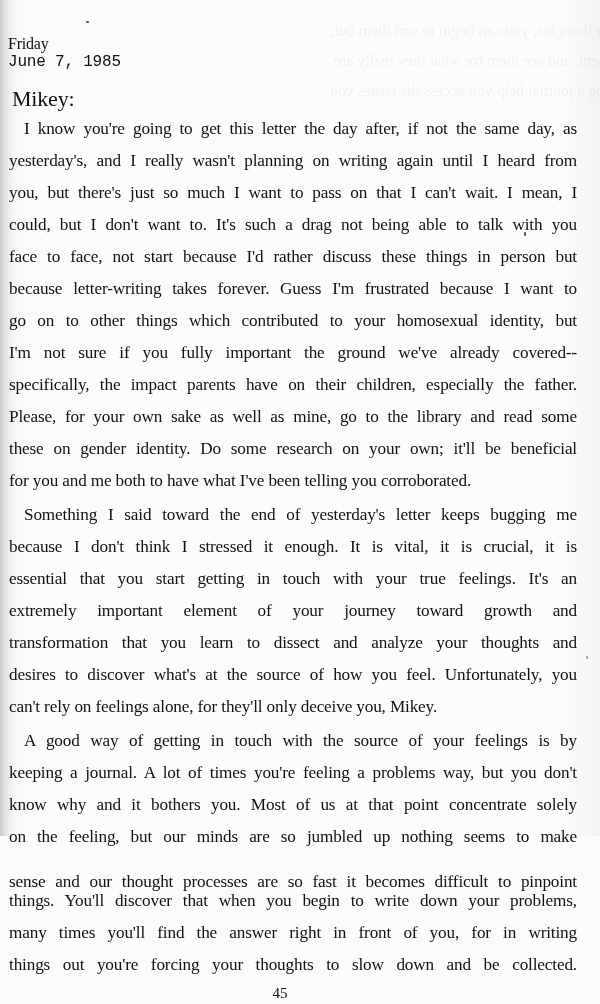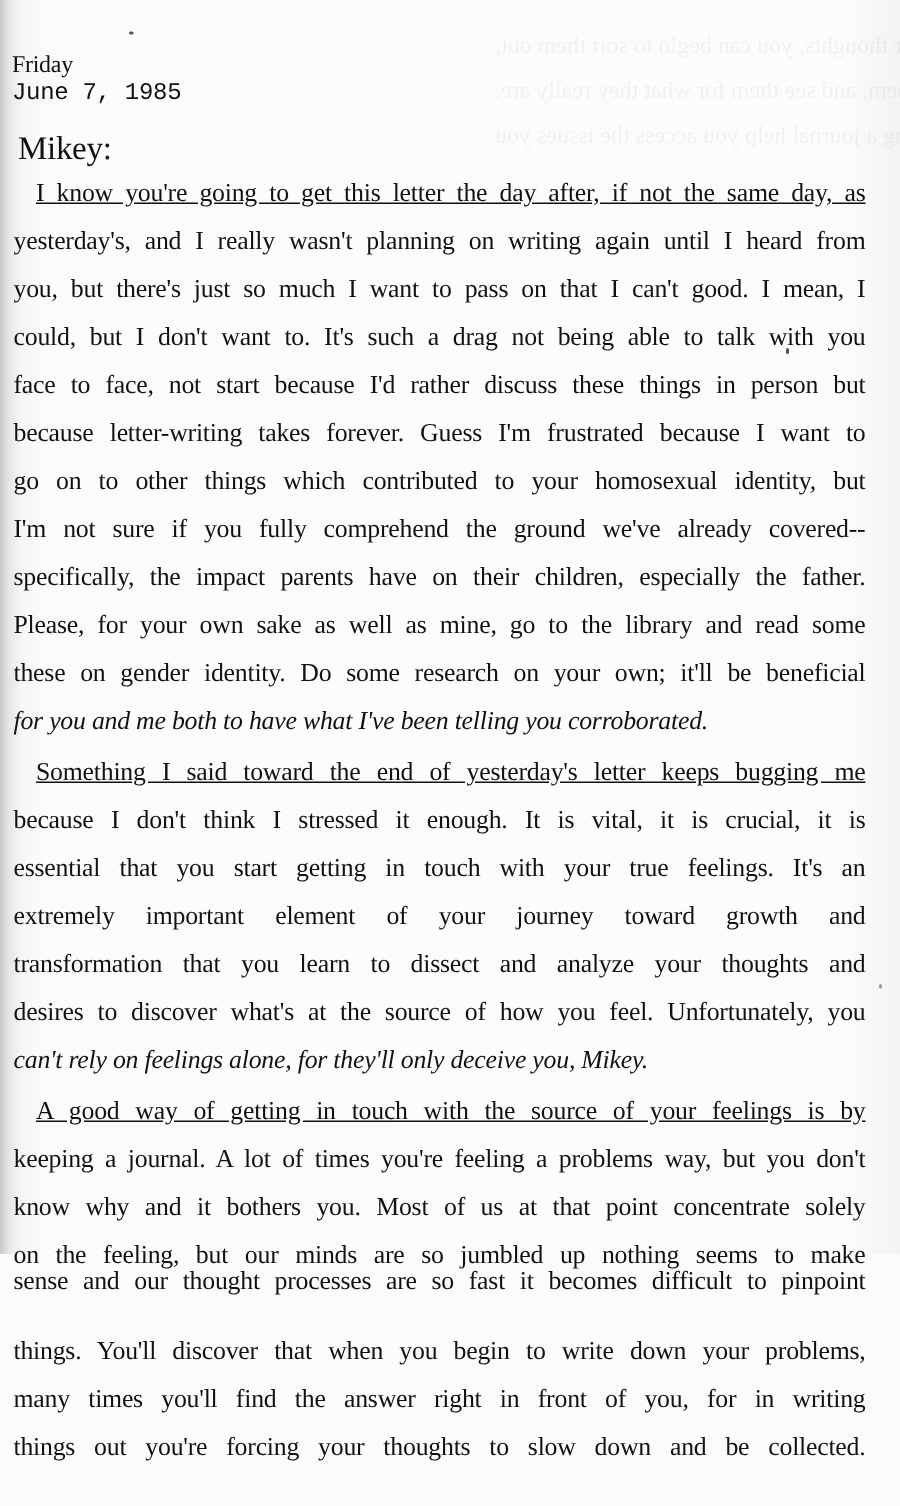--- a/index.html
+++ b/index.html
@@ -51,22 +51,22 @@
       position: absolute;
       left: 9px;
       width: 568px;
       font-size: 17.2px;
       line-height: 20px;
       white-space: nowrap;
       text-align: justify;
       text-align-last: justify;
       letter-spacing: -0.15px;
     }
-    .line.indent { left: 24px; width: 553px; text-decoration: underline; }
-    .line.last { text-align-last: left; font-style: italic; }
+    .line.indent { left: 24px; width: 553px; }
+    .line.last { text-align-last: left; }
     .page-number {
       position: absolute;
       top: 985px;
       left: 0;
       width: 560px;
       text-align: center;
       font-size: 15px;
     }
     .speck {
       position: absolute;
@@ -90,26 +90,26 @@
   <span class="speck" style="left:524px; top:232px; width:2px; height:4px;"></span>
   <span class="speck" style="left:586px; top:656px; width:2px; height:3px; background:#999;"></span>
 
   <div class="header-line" id="day">Friday</div>
   <div class="header-line" id="date">June 7, 1985</div>
   <div class="header-line" id="salutation">Mikey:</div>
 
   <div>
     <div class="line indent" style="top:119px">I know you're going to get this letter the day after, if not the same day, as</div>
     <div class="line" style="top:151px">yesterday's, and I really wasn't planning on writing again until I heard from</div>
-    <div class="line" style="top:183px">you, but there's just so much I want to pass on that I can't good.  I mean, I</div>
+    <div class="line" style="top:183px">you, but there's just so much I want to pass on that I can't wait.  I mean, I</div>
     <div class="line" style="top:215px">could, but I don't want to.  It's such a drag not being able to talk with you</div>
     <div class="line" style="top:247px">face to face, not start because I'd rather discuss these things in person but</div>
     <div class="line" style="top:279px">because letter-writing takes forever.  Guess I'm frustrated because I want to</div>
     <div class="line" style="top:311px">go on to other things which contributed to your homosexual identity, but</div>
-    <div class="line" style="top:343px">I'm not sure if you fully comprehend the ground we've already covered--</div>
+    <div class="line" style="top:343px">I'm not sure if you fully important the ground we've already covered--</div>
     <div class="line" style="top:375px">specifically, the impact parents have on their children, especially the father.</div>
     <div class="line" style="top:407px">Please, for your own sake as well as mine, go to the library and read some</div>
     <div class="line" style="top:439px">these on gender identity.  Do some research on your own;  it'll be beneficial</div>
     <div class="line last" style="top:471px">for you and me both to have what I've been telling you corroborated.</div>
   </div>
 
   <div>
     <div class="line indent" style="top:505px">Something I said toward the end of yesterday's letter keeps bugging me</div>
     <div class="line" style="top:537px">because I don't think I stressed it enough.  It is vital, it is crucial, it is</div>
     <div class="line" style="top:569px">essential that you start getting in touch with your true feelings.  It's an</div>
@@ -117,19 +117,20 @@
     <div class="line" style="top:633px">transformation that you learn to dissect and analyze your thoughts and</div>
     <div class="line" style="top:665px">desires to discover what's at the source of how you feel.  Unfortunately, you</div>
     <div class="line last" style="top:697px">can't rely on feelings alone, for they'll only deceive you, Mikey.</div>
   </div>
 
   <div>
     <div class="line indent" style="top:731px">A good way of getting in touch with the source of your feelings is by</div>
     <div class="line" style="top:763px">keeping a journal.  A lot of times you're feeling a problems way, but you don't</div>
     <div class="line" style="top:795px">know why and it bothers you.  Most of us at that point concentrate solely</div>
     <div class="line" style="top:827px">on the feeling, but our minds are so jumbled up nothing seems to make</div>
-    <div class="line" style="top:844px">sense and our thought processes are so fast it becomes difficult to pinpoint</div>
+    <div class="line" style="top:872px">sense and our thought processes are so fast it becomes difficult to pinpoint</div>
     <div class="line" style="top:891px">things.  You'll discover that when you begin to write down your problems,</div>
     <div class="line" style="top:923px">many times you'll find the answer right in front of you, for in writing</div>
     <div class="line" style="top:955px">things out you're forcing your thoughts to slow down and be collected.</div>
   </div>
 
+  <div class="page-number">45</div>
 </div>
 
 </body></html>

